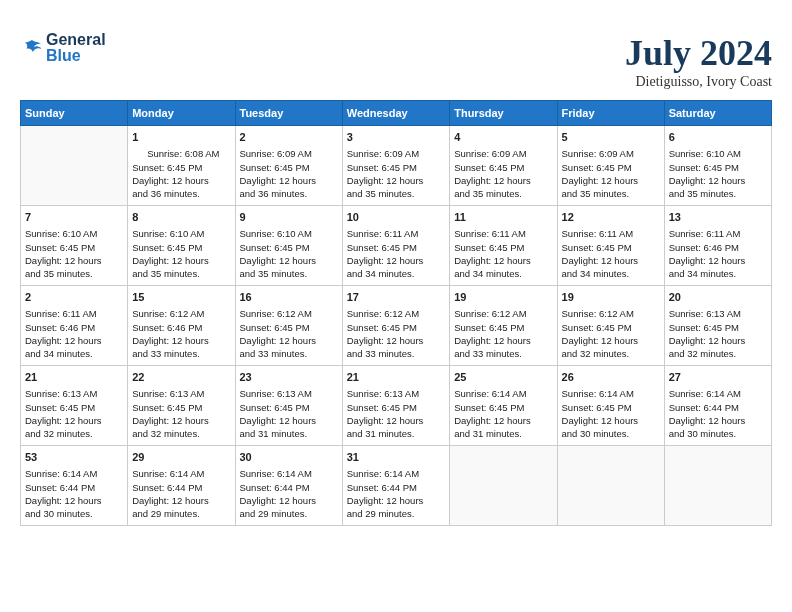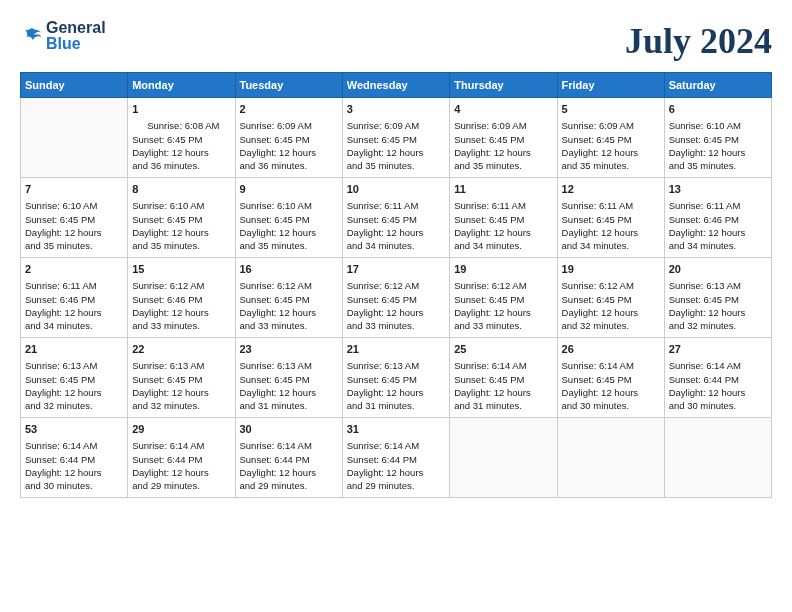--- a/index.html
+++ b/index.html
@@ -8,20 +8,21 @@
       background: #fff;
       width: 792px;
       min-height: 612px;
       padding: 20px;
     }
     .header {
       display: flex;
       justify-content: space-between;
       align-items: flex-start;
       margin-bottom: 10px;
+      margin-top: 12px;
     }
     .title-block {
       text-align: right;
       font-family: Liberation Serif, serif;
     }
     .month-year {
       font-size: 36px;
       font-weight: bold;
       color: #1a3a5c;
     }
@@ -81,20 +82,21 @@
     <svg class="bird-svg" viewBox="0 0 30 30">
       <path d="M15 5 C18 8, 24 7, 26 10 C22 9, 19 11, 17 14 C20 12, 25 13, 27 16 C22 14, 18 16, 16 20 C15 17, 12 15, 8 16 C10 13, 9 9, 6 8 C10 8, 13 6, 15 5Z" fill="#2176c7"></path>
     </svg>
     <div class="logo-text">
       <span style="color:#1a3a5c;font-weight:bold;font-size:16px;">General</span>
       <span style="color:#2176c7;font-weight:bold;font-size:16px;">Blue</span>
     </div>
   </div>
   <div class="title-block">
     <div class="month-year">July 2024</div>
+    <div class="location">Dietiguisso, Ivory Coast</div>
   </div>
 </div>
 
 <table>
   <thead>
     <tr>
     <th>Sunday</th>
         <th>Monday</th>
         <th>Tuesday</th>
         <th>Wednesday</th>

